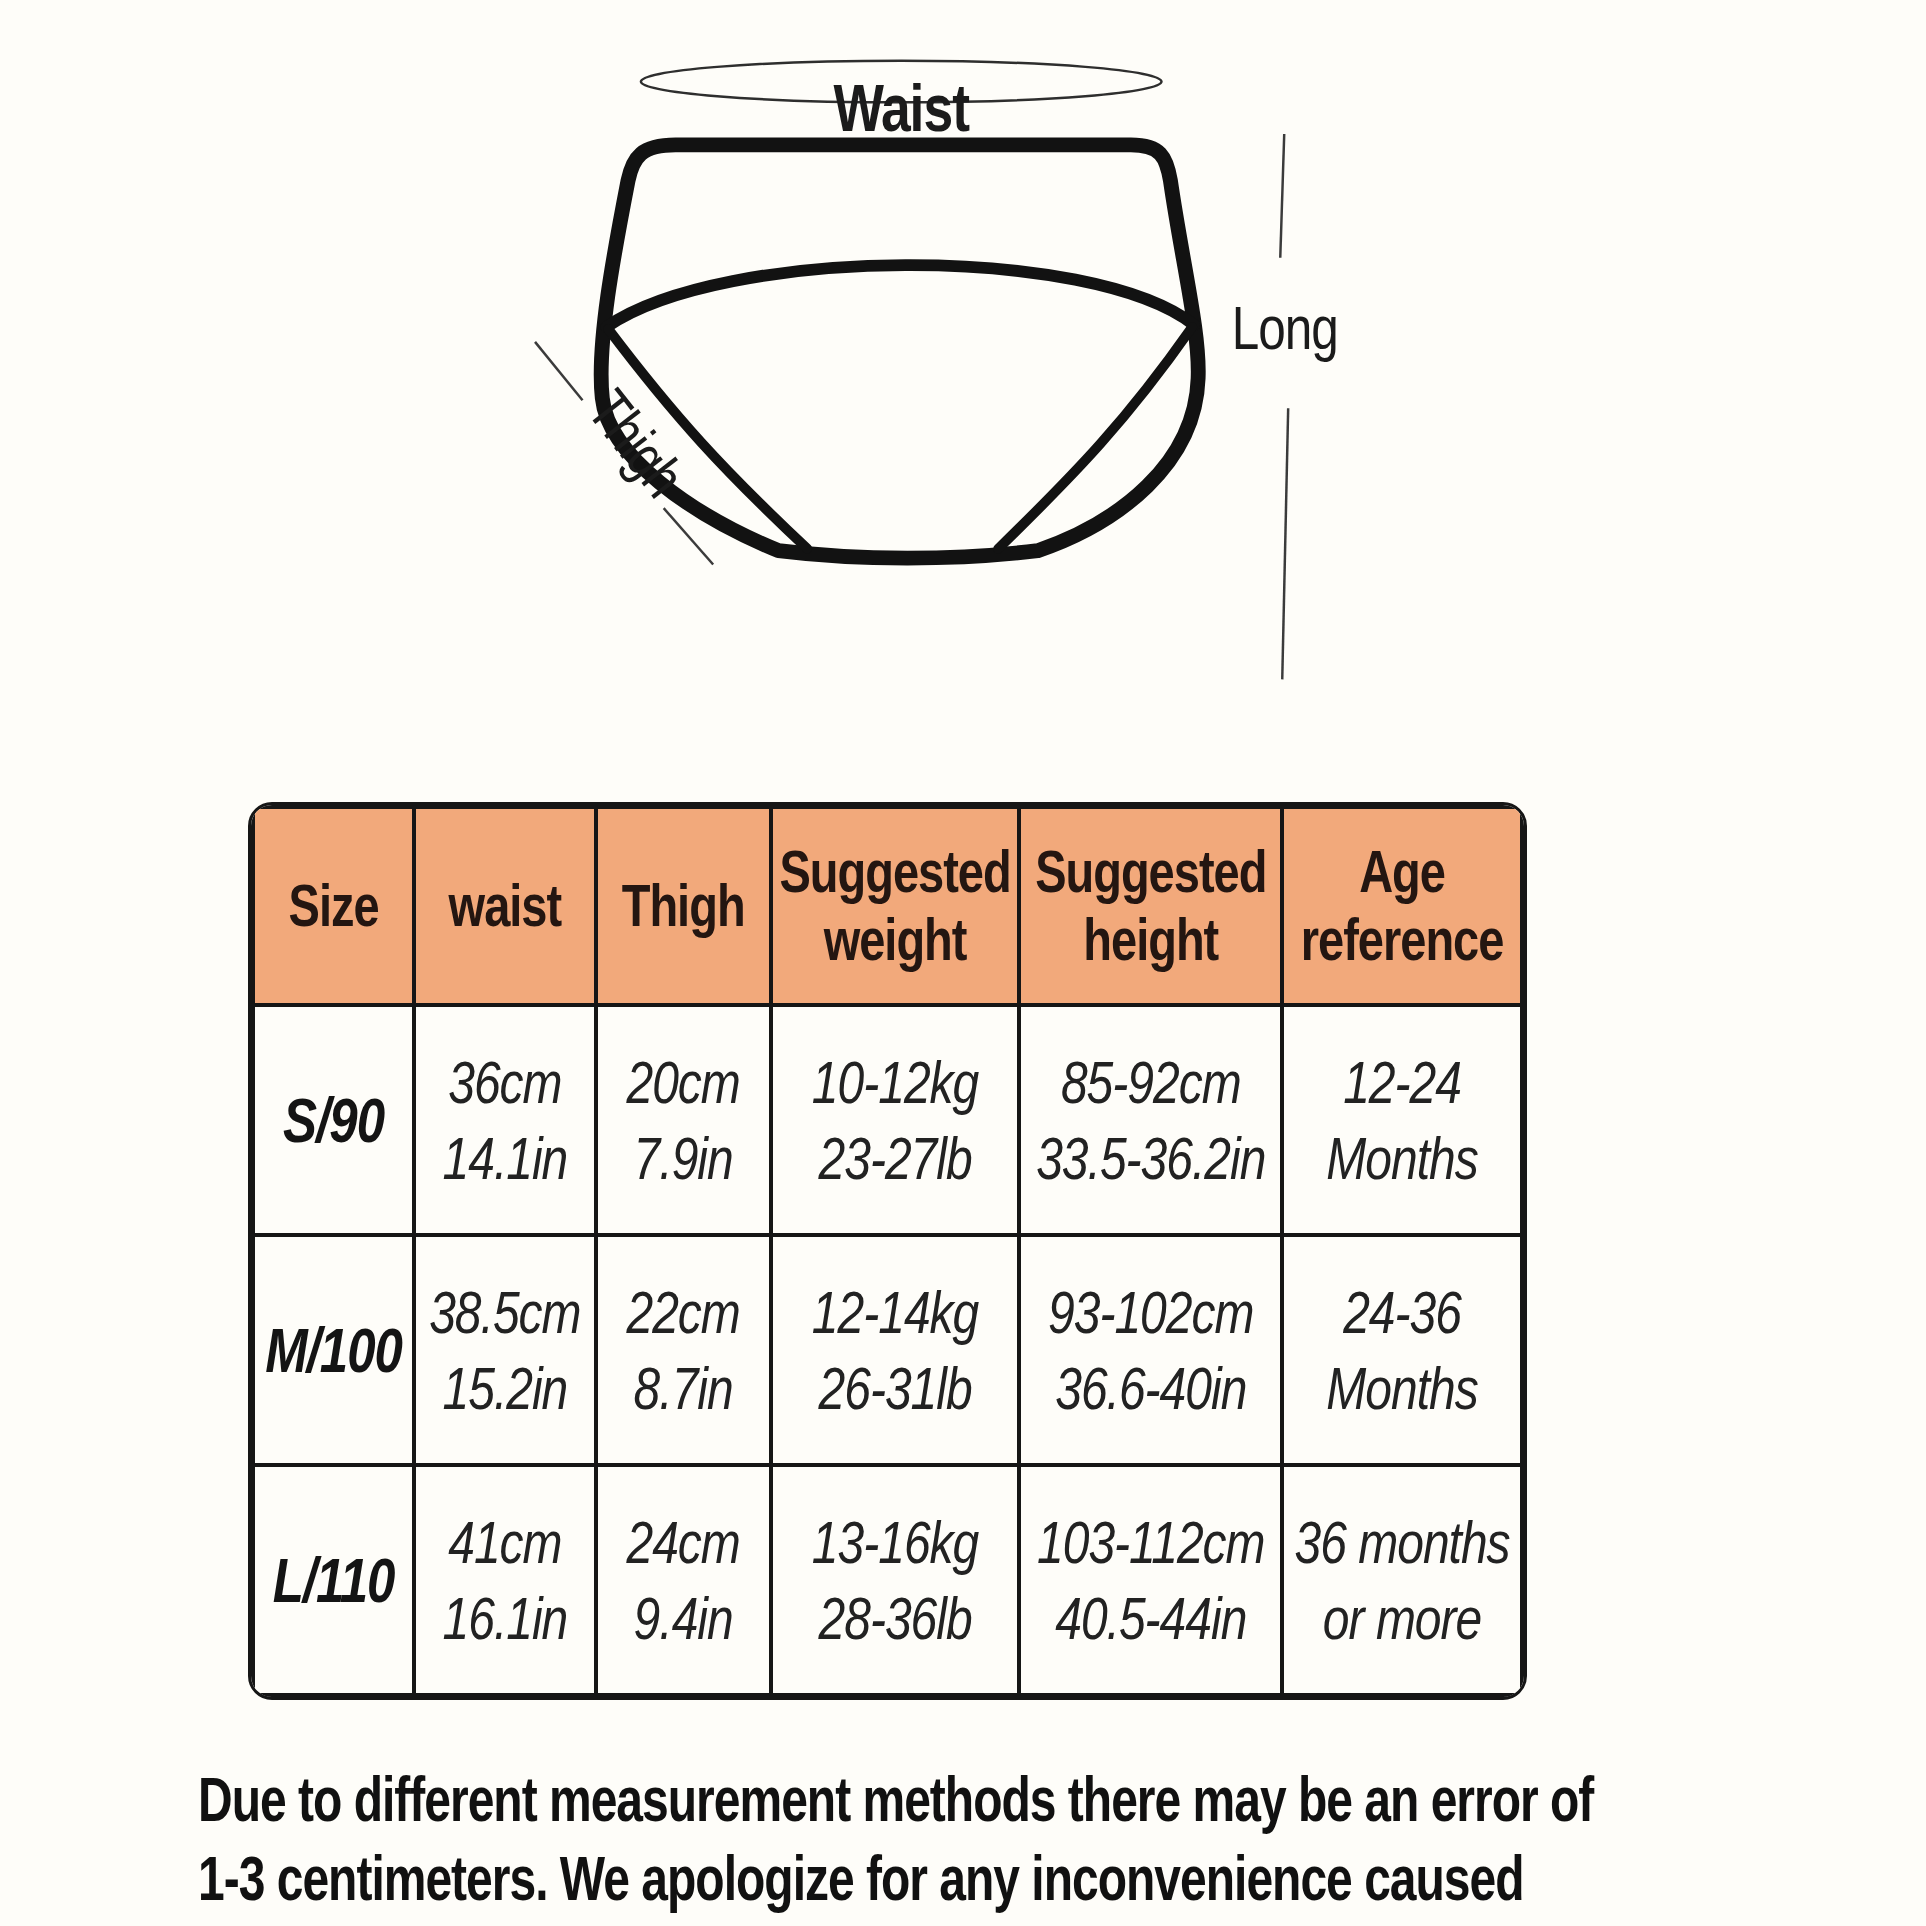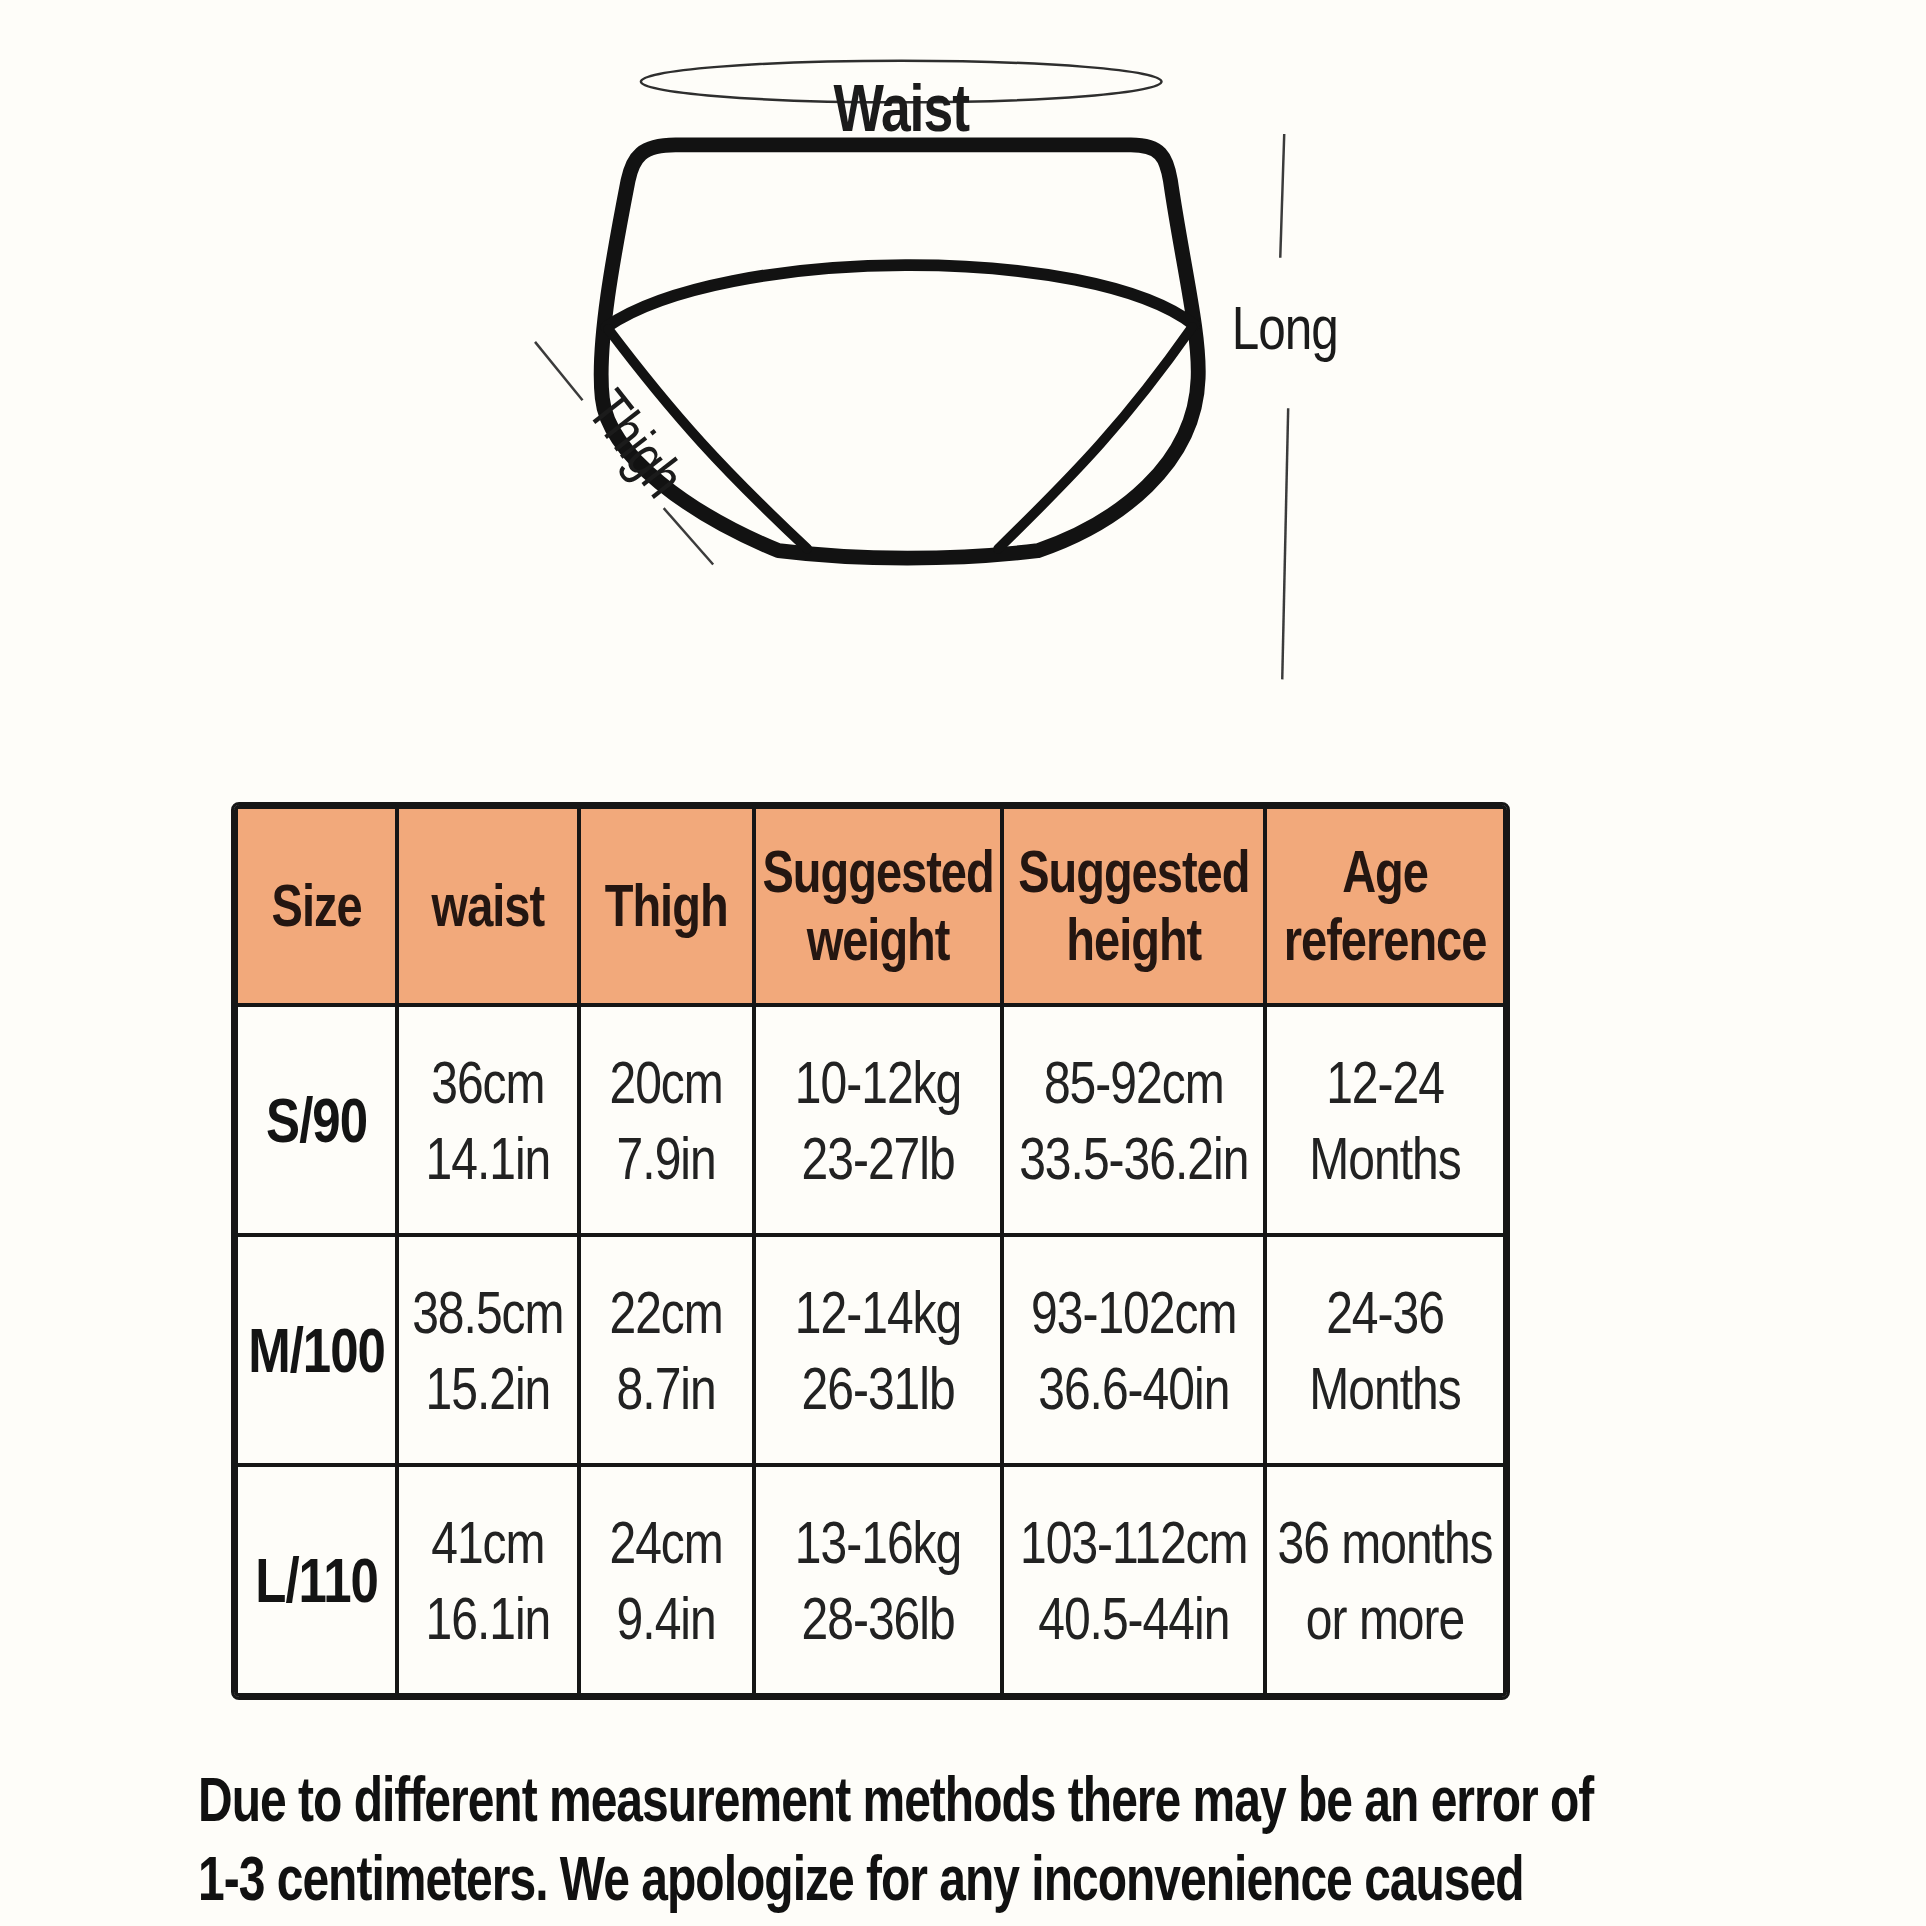--- a/index.html
+++ b/index.html
@@ -11,31 +11,31 @@
   }
   
   .diagram{position:absolute;left:426px;top:40px;width:990px;height:673px;}
   .diagram svg{width:100%;height:100%;display:block;}
   .diagram text{font-family:"Liberation Sans",sans-serif;fill:#1b1b1b;}
   .waist-text{font-size:54px;font-weight:bold;letter-spacing:-1px;}
   .long-text{font-size:50px;letter-spacing:-1px;}
   .thigh-text{font-size:48px;letter-spacing:-1px;}
   
   .table-frame{
-    position:absolute;left:231px;top:802px;width:1279px;
-    border:3px solid #161616;border-radius:8px;overflow:hidden;
+    position:absolute;left:248px;top:802px;width:1279px;
+    border:3px solid #161616;border-radius:24px;overflow:hidden;
     background:#FEFDF9;box-sizing:border-box;
   }
   table.size-table{width:100%;border-collapse:collapse;table-layout:fixed;}
   table.size-table th,table.size-table td{
     border:4px solid #161616;text-align:center;vertical-align:middle;
     padding:6px 4px;box-sizing:border-box;overflow:hidden;
   }
   table.size-table thead tr{height:198px;}
-  table.size-table tbody tr{height:230px;}
+  table.size-table tbody tr{height:230px;font-style:italic;}
   table.size-table th{
     background:#F2A97B;font-size:47px;font-weight:bold;line-height:54px;
     letter-spacing:-1px;color:#241611;
   }
   .tall{transform:scaleY(1.25);transform-origin:center;display:inline-block;}
   .cell-lines{font-size:48px;line-height:61px;letter-spacing:-1px;color:#222;}
   .size-label{font-size:51px;font-weight:bold;letter-spacing:-1px;color:#141414;}
   
   .footer{
     position:absolute;left:198px;top:1760px;width:1550px;

